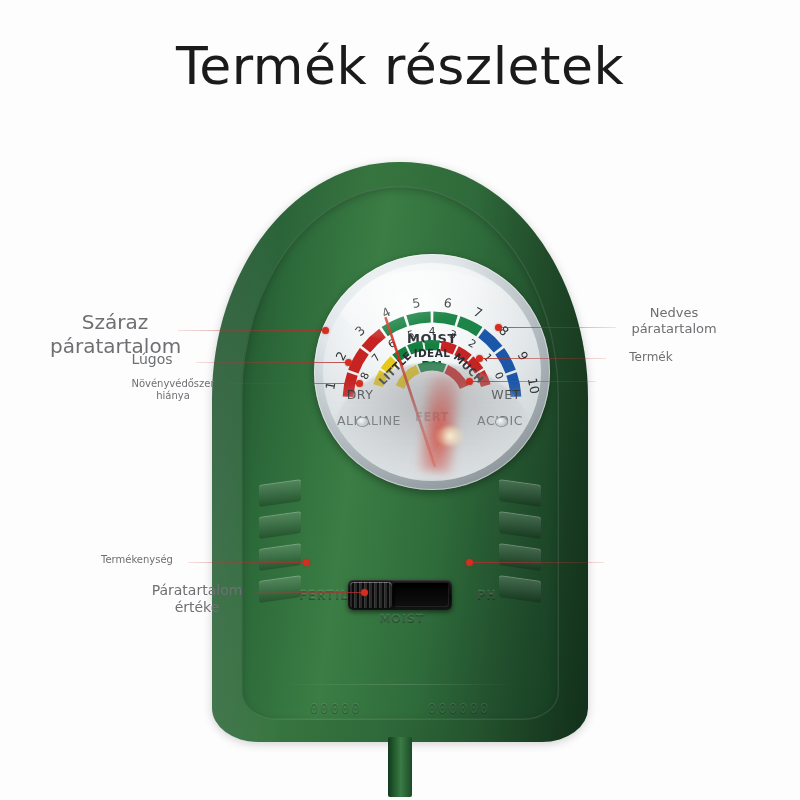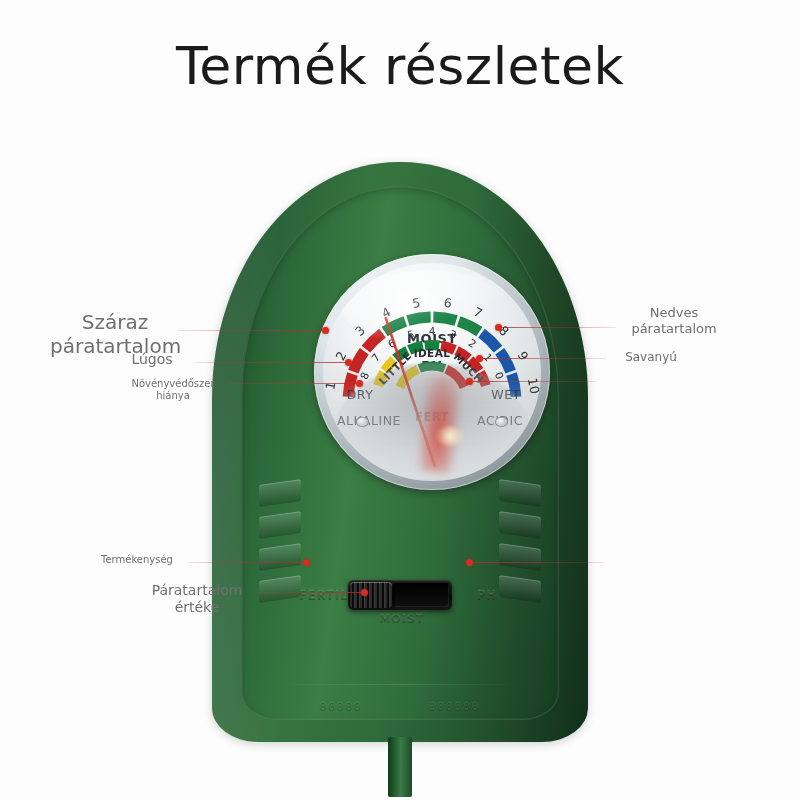--- a/index.html
+++ b/index.html
@@ -55,21 +55,21 @@
   .ridges i{
     display:block;height:22px;margin-bottom:10px;
     background:linear-gradient(180deg,rgba(255,255,255,.16),rgba(0,0,0,.22));
     border-radius:3px;
     box-shadow:inset 0 1px 0 rgba(255,255,255,.22);
   }
   
   .emboss-row{
     position:absolute;left:0;right:0;top:514px;
     display:flex;justify-content:center;gap:66px;
-    font-size:11px;letter-spacing:2px;
+    font-size:14px;letter-spacing:2px;
     color:rgba(255,255,255,.10);
     text-shadow:0 1px 0 rgba(0,0,0,.25);
     font-family:"DejaVu Sans Mono","Liberation Mono",monospace;
   }
   .body-inner .seam{
     position:absolute;left:40px;right:40px;top:498px;height:1px;
     background:linear-gradient(90deg,rgba(255,255,255,0),rgba(255,255,255,.14),rgba(255,255,255,0));
   }
 
   
@@ -346,21 +346,21 @@
   <div class="callout left" style="left:142px;top:582px;width:110px;font-size:14px;">Páratartalom
 értéke</div>
   <div class="lead" style="left:254px;top:592px;width:110px;"></div>
   <div class="dot" style="left:361px;top:589px;"></div>
 
   <div class="callout right" style="left:614px;top:305px;width:120px;font-size:13px;">Nedves
 páratartalom</div>
   <div class="lead rev" style="left:498px;top:327px;width:118px;"></div>
   <div class="dot" style="left:495px;top:324px;"></div>
 
-  <div class="callout right" style="left:604px;top:350px;width:94px;font-size:12px;">Savanyú</div>
+  <div class="callout right" style="left:604px;top:350px;width:94px;font-size:12px;">Termék</div>
   <div class="lead rev" style="left:480px;top:358px;width:126px;"></div>
   <div class="dot" style="left:476px;top:355px;"></div>
 
   <div class="lead rev" style="left:470px;top:381px;width:126px;"></div>
   <div class="dot" style="left:466px;top:378px;"></div>
 
   <div class="lead rev" style="left:470px;top:562px;width:134px;"></div>
   <div class="dot" style="left:466px;top:559px;"></div>
 
 </div>

